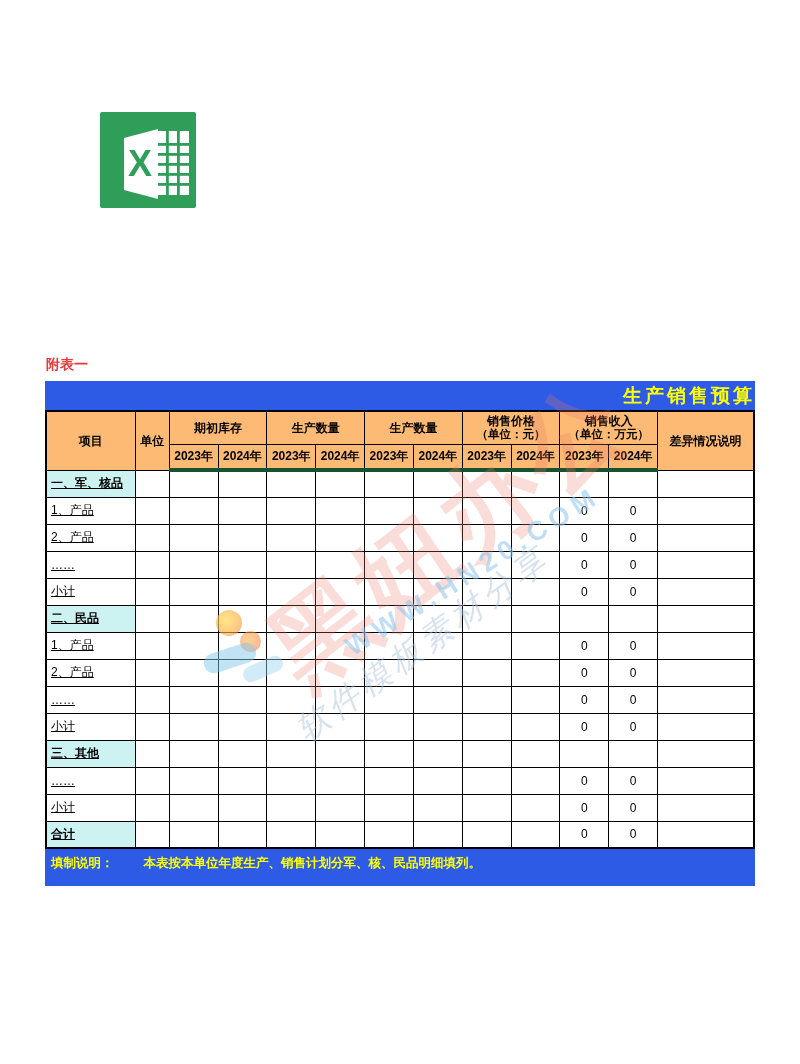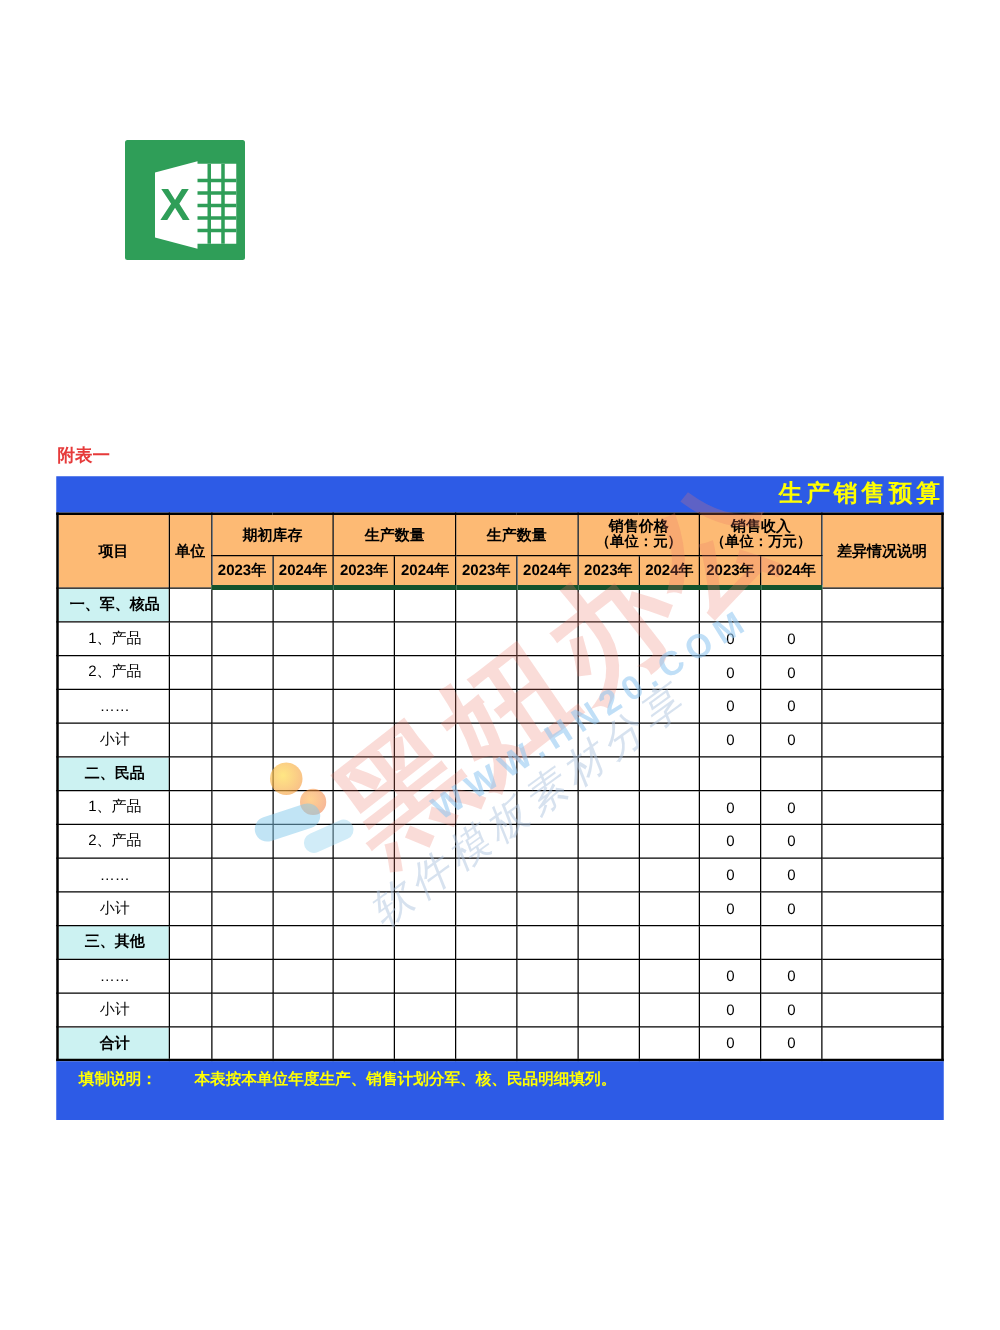--- a/index.html
+++ b/index.html
@@ -46,28 +46,28 @@
   .c-yr   { width: 6.9%;  } .c-diff { width: 13.6%; }
   th, td {
     border: 1px solid #000; font-size: 12px; color: #000;
     padding: 0 2px; overflow: hidden; white-space: nowrap;
   }
   thead th { background: #fdba74; font-weight: bold; text-align: center; }
   thead tr.groups th { height: 33px; line-height: 1.2; }
   thead tr.years th  { height: 26px; border-bottom: 4px solid #14532d; }
   thead th .sub { font-size: 11.5px; }
   tbody td { height: 27px; background: #ffffff; }
-  tbody td.label { text-align: center; padding-left: 4px; }
+  tbody td.label { text-align: left; padding-left: 4px; text-decoration: underline; }
   tbody tr.section td.label, tbody tr.total td.label {
     background: #ccf2f2; font-weight: bold;
   }
   tbody td.num { text-align: center; }
   .tbl-footer {
-    height: 47px; background: #2d5be6; color: #ffff00;
-    font-size: 12.5px; font-weight: bold; padding: 6px 0 0 18px;
+    height: 37px; background: #2d5be6; color: #ffff00;
+    font-size: 12.5px; font-weight: bold; padding: 6px 0 0 6px;
   }
   .tbl-footer .f-label { margin-right: 30px; }
 
   
   .watermark { position: absolute; inset: 0; pointer-events: none; z-index: 3; }
   .wm-cn {
     position: absolute; left: 235px; top: 468px; width: 430px;
     text-align: center; transform: rotate(-38deg);
     font-size: 100px; font-weight: bold; letter-spacing: 5px;
     color: rgba(236, 118, 106, 0.26); white-space: nowrap;

